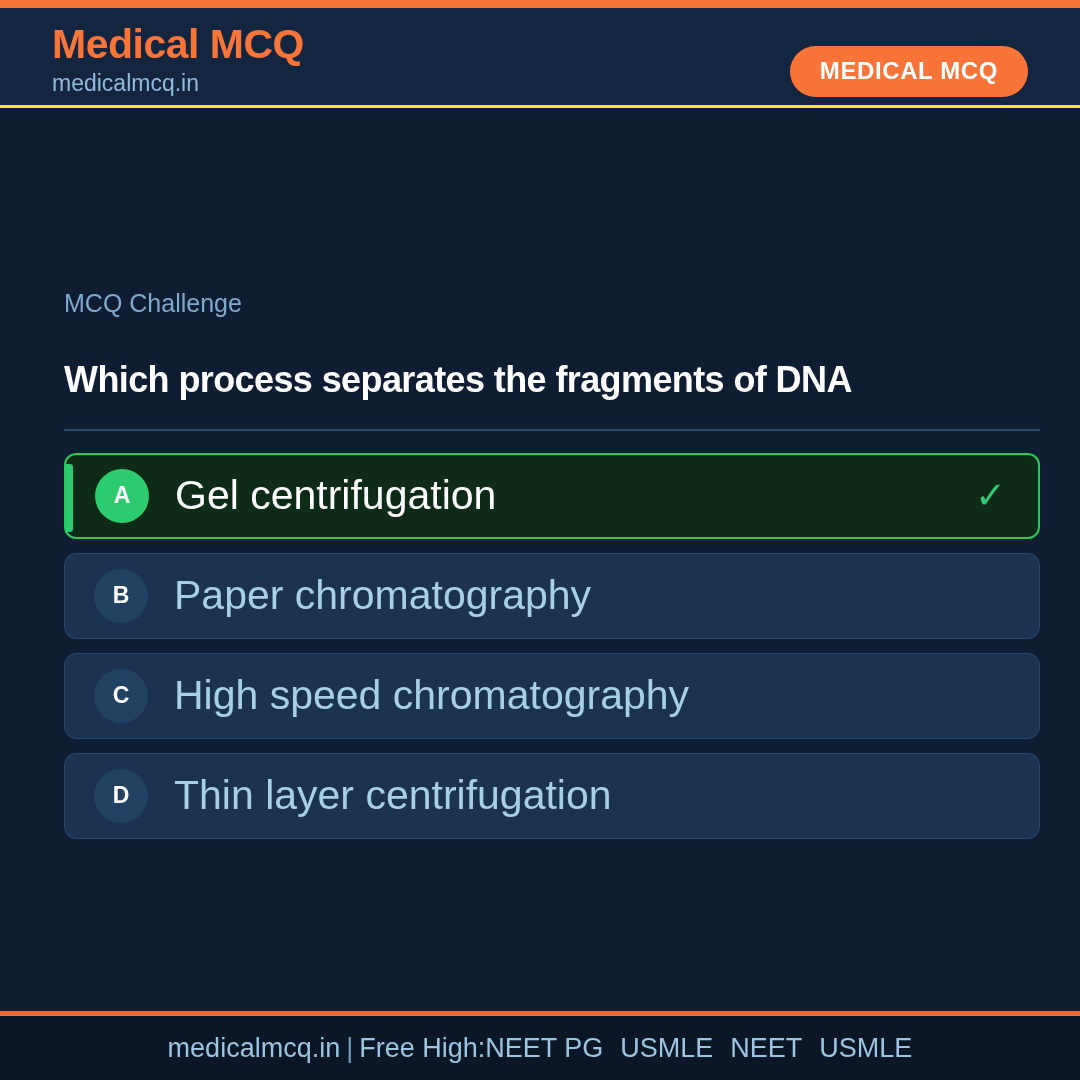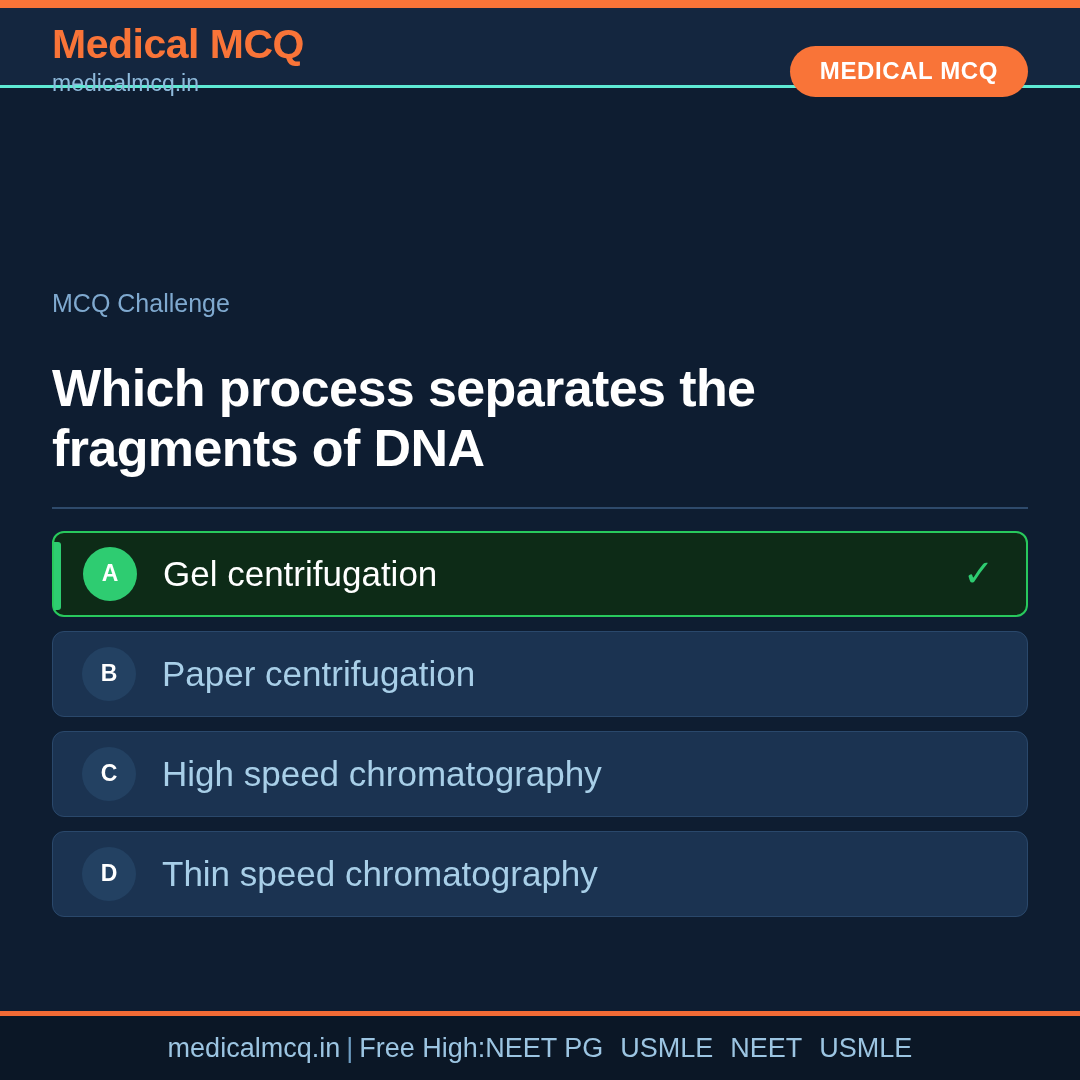--- a/index.html
+++ b/index.html
@@ -23,23 +23,23 @@
     width: 1080px;
     height: 8px;
     background: #f97438;
   }
 
   
   .header {
     position: absolute;
     top: 8px; left: 0;
     width: 1080px;
-    height: 80px;
+    height: 100px;
     background: #14263f;
-    border-bottom: 3px solid #5eead4;
+    border-bottom: 3px solid #fde047;
   }
 
   .brand-block {
     position: absolute;
     left: 52px;
     top: 14px;
   }
 
   .brand-title {
     font-size: 41px;
@@ -66,34 +66,34 @@
     font-weight: bold;
     letter-spacing: 0.6px;
     padding: 13px 30px 14px 30px;
     border-radius: 30px;
     line-height: 1;
   }
 
   
   .main {
     position: absolute;
-    left: 52px;
+    left: 64px;
     top: 288px;
     width: 976px;
   }
 
   .kicker {
     font-size: 25px;
     color: #7fa9cf;
     line-height: 1.25;
     margin-bottom: 9px;
   }
 
   .question {
-    font-size: 52px;
+    font-size: 36px;
     font-weight: bold;
     color: #ffffff;
     line-height: 1.15;
     letter-spacing: -0.6px;
     max-width: 900px;
     margin-top: 40px;
   }
 
   .divider {
     margin-top: 28px;
@@ -135,21 +135,21 @@
     font-size: 23px;
     font-weight: bold;
     display: flex;
     align-items: center;
     justify-content: center;
     margin-left: 29px;
     flex: 0 0 auto;
   }
 
   .option .label {
-    font-size: 35px;
+    font-size: 41px;
     color: #a8cfe8;
     margin-left: 26px;
     line-height: 1.2;
   }
 
   .option .check {
     margin-left: auto;
     margin-right: 32px;
     font-size: 37px;
     color: #2ecc71;
@@ -248,29 +248,29 @@
 
   <div class="options" id="options-list">
       <div class="option correct">
         <div class="accent"></div>
         <div class="badge">A</div>
         <div class="label">Gel centrifugation</div>
         <div class="check">✓</div>
       </div>
       <div class="option">
         <div class="badge">B</div>
-        <div class="label">Paper centrifugation</div>
+        <div class="label">Paper chromatography</div>
       </div>
       <div class="option">
         <div class="badge">C</div>
         <div class="label">High speed chromatography</div>
       </div>
       <div class="option">
         <div class="badge">D</div>
-        <div class="label">Thin speed chromatography</div>
+        <div class="label">Thin layer centrifugation</div>
       </div>
     </div>
 </div>
 
 <div class="footer-rule"></div>
 <div class="footer">
   <span class="footer-text">medicalmcq.in</span>
   <span class="footer-sep">|</span>
   <span class="footer-text">Free High:</span>
   <span class="footer-exams" id="footer-exams">

